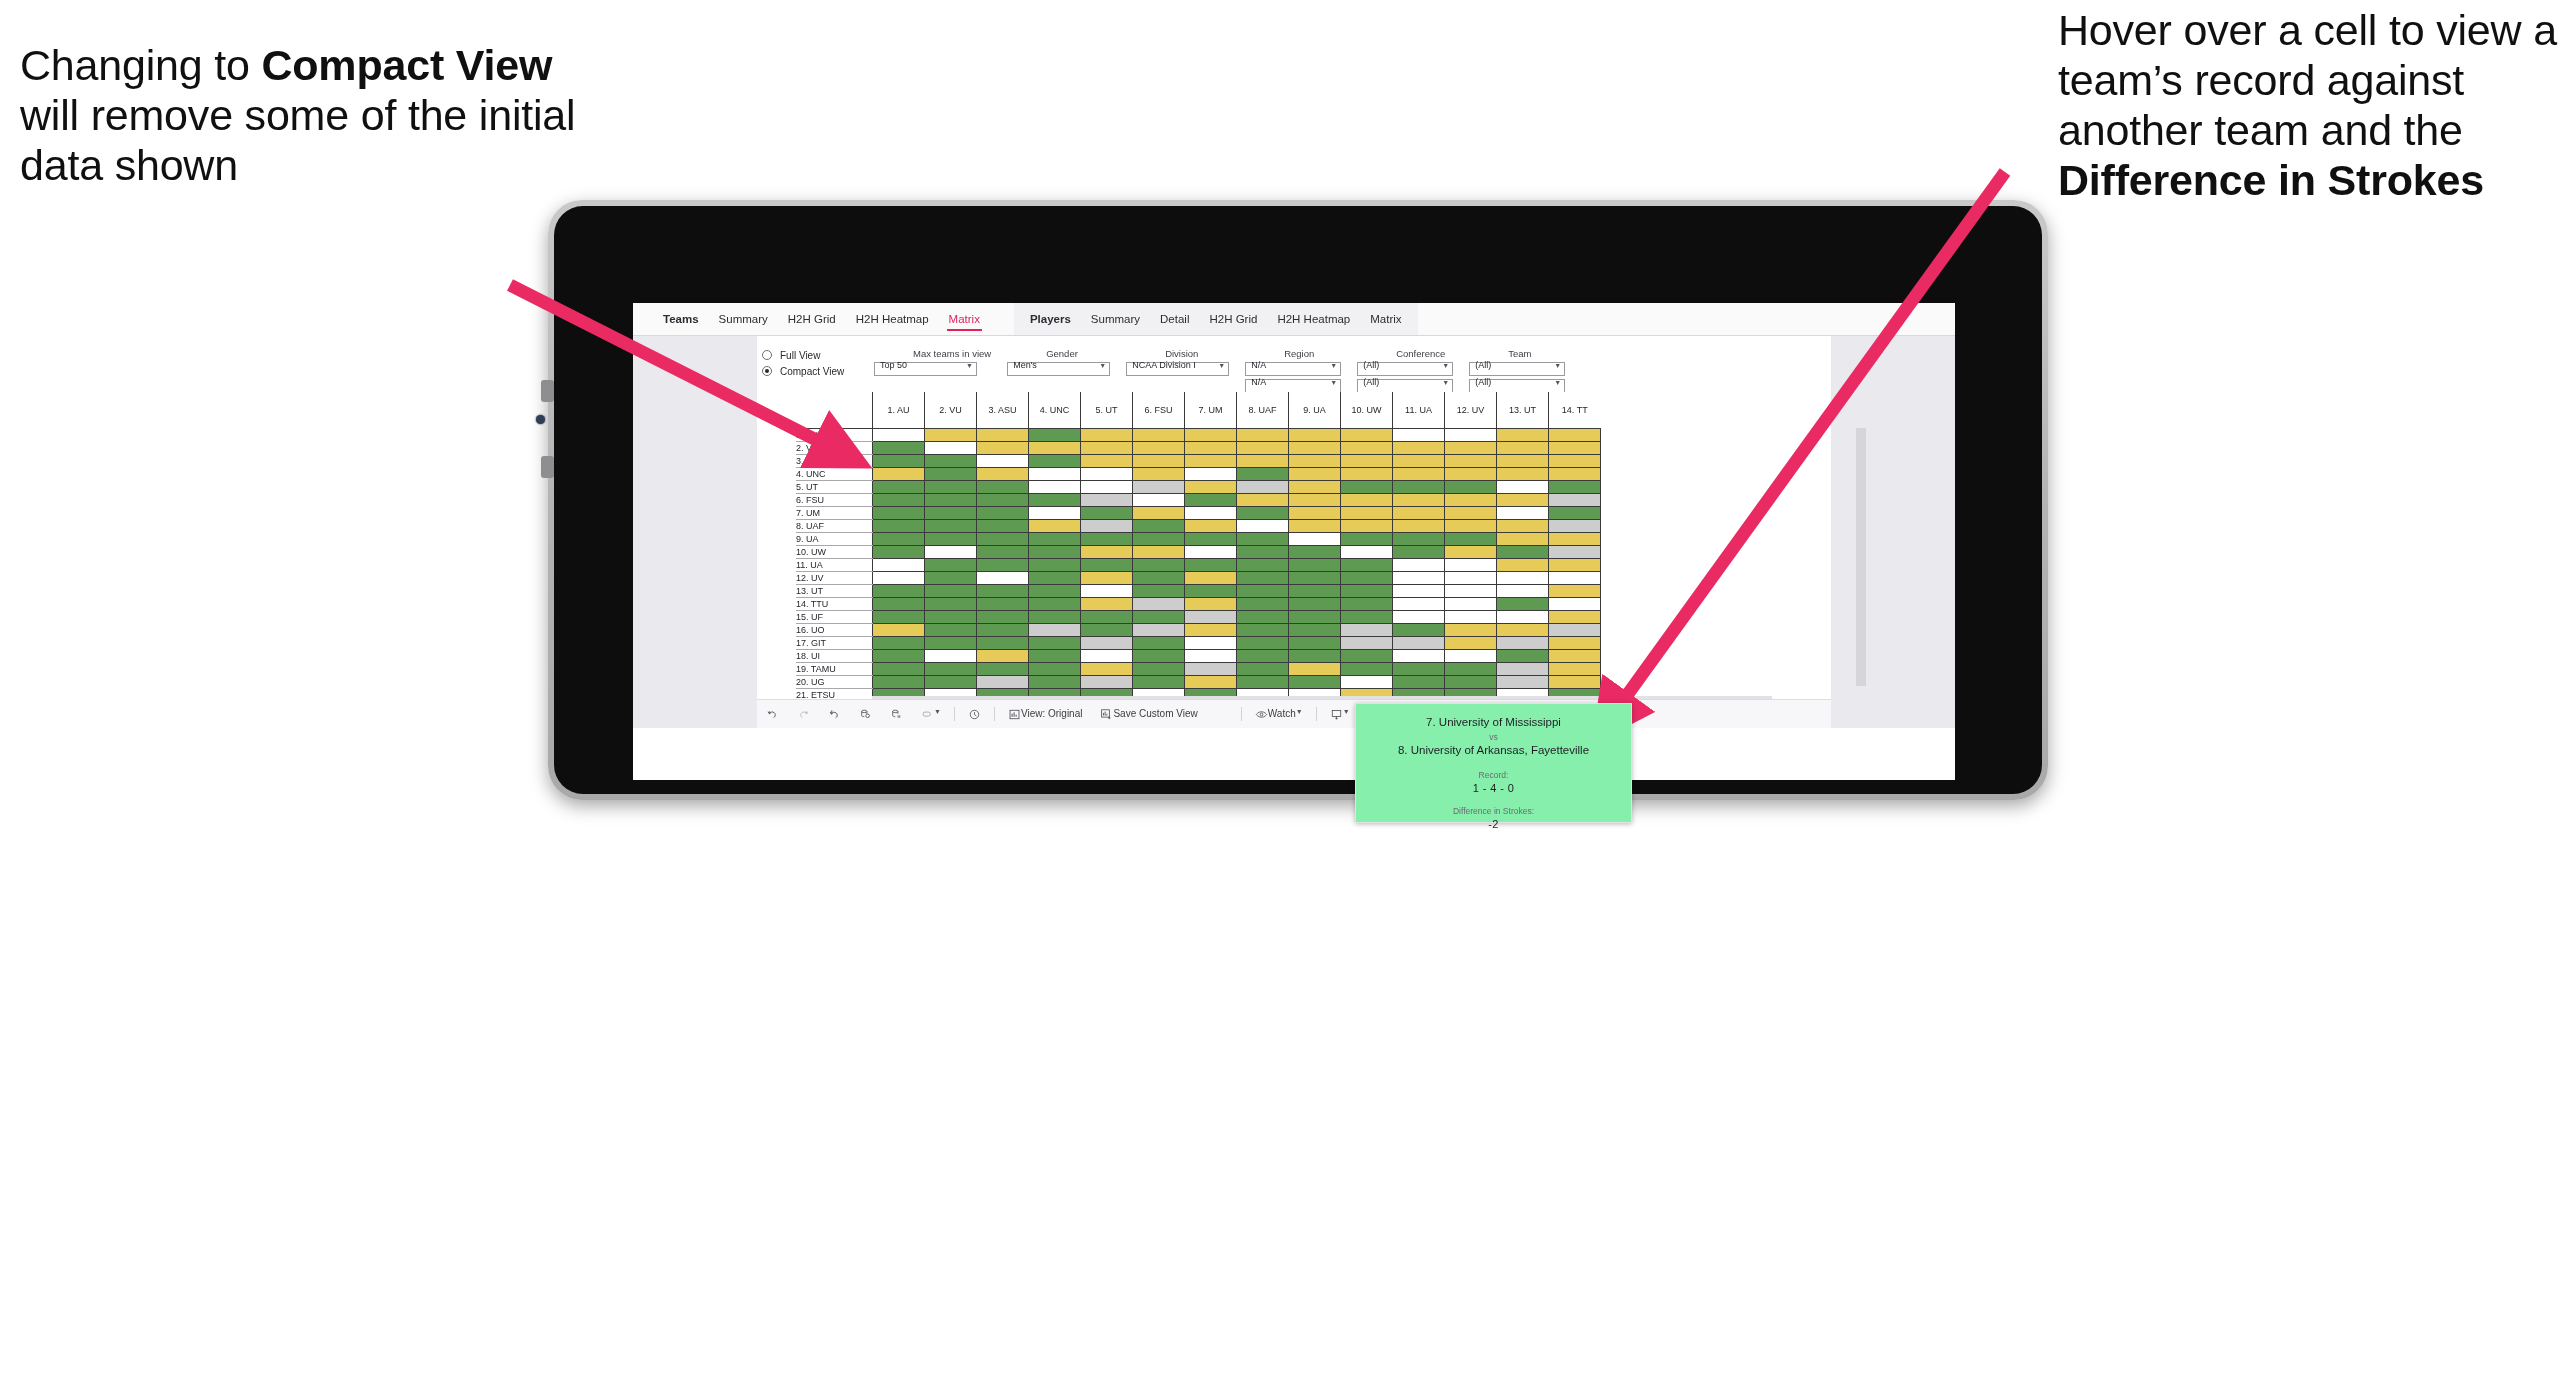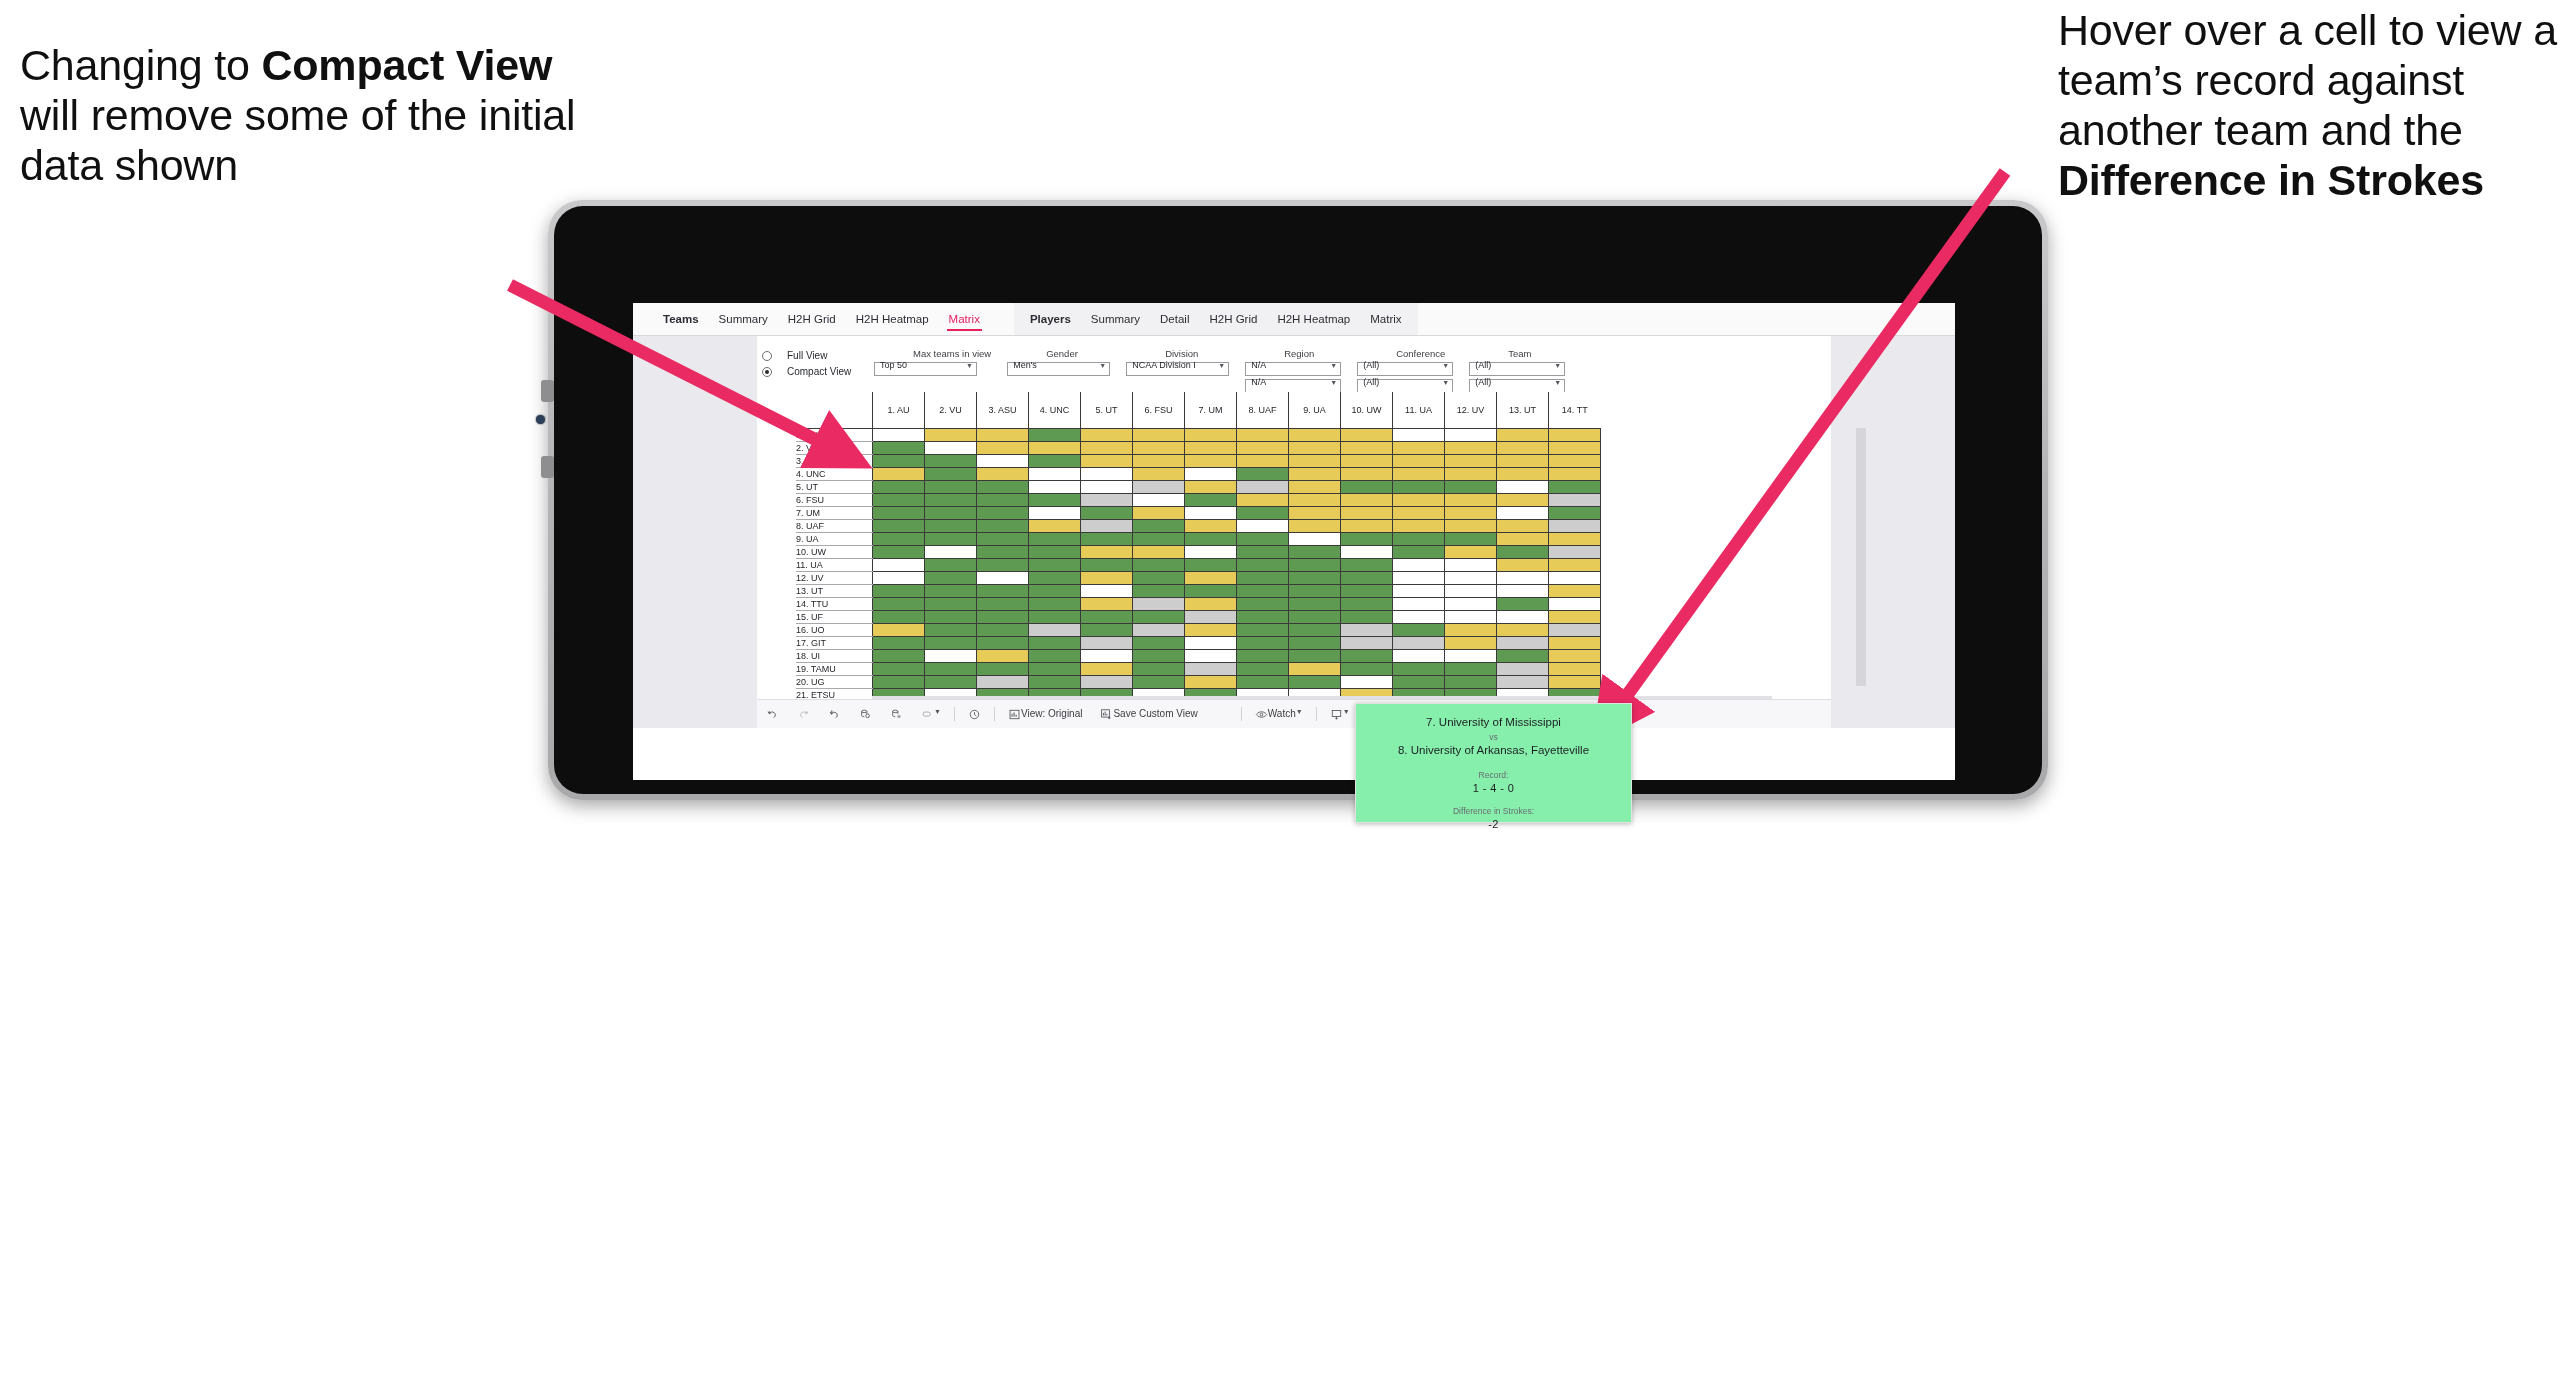--- a/index.html
+++ b/index.html
@@ -53,21 +53,21 @@
   .subitem.active::after{content:"";position:absolute;left:8px;right:8px;bottom:4px;height:2px;background:#e5205c;}
   .subnav-gap{width:18px;}
 
   
   .work{position:relative;background:#eaeaee;height:392px;padding:0;}
   .sheet{position:absolute;left:124px;top:0;width:1074px;height:392px;background:#fff;}
 
   
   .filters{display:flex;align-items:flex-start;padding:12px 0 0 5px;gap:16px;font-size:9.5px;color:#27292e;}
   .radiocol{width:96px;padding-top:2px;}
-  .radio-row{display:flex;align-items:flex-end;gap:15px;margin-bottom:5px;font-size:10px;}
+  .radio-row{display:flex;align-items:flex-start;gap:8px;margin-bottom:5px;font-size:10px;}
   .radio{width:10px;height:10px;border:1px solid #6d6d72;border-radius:50%;background:#fff;
          display:inline-block;position:relative;box-sizing:border-box;}
   .radio.on::after{content:"";position:absolute;left:2px;top:2px;width:4px;height:4px;border-radius:50%;background:#2b2b2f;}
   .fgroup{display:flex;flex-direction:column;}
   .flabel{font-size:9.5px;color:#3c3e43;margin-bottom:3px;padding-left:39px;}
   .fsel{width:103px;height:14px;border:1px solid #9a9a9f;background:#fff;display:flex;align-items:center;
         justify-content:space-between;padding:0 3px 8px 5px;box-sizing:border-box;font-size:9px;color:#1f2126;margin-bottom:3px;}
   .fsel .cap{font-size:7px;color:#55575c;}
   .fsel.w96{width:96px;}
 

